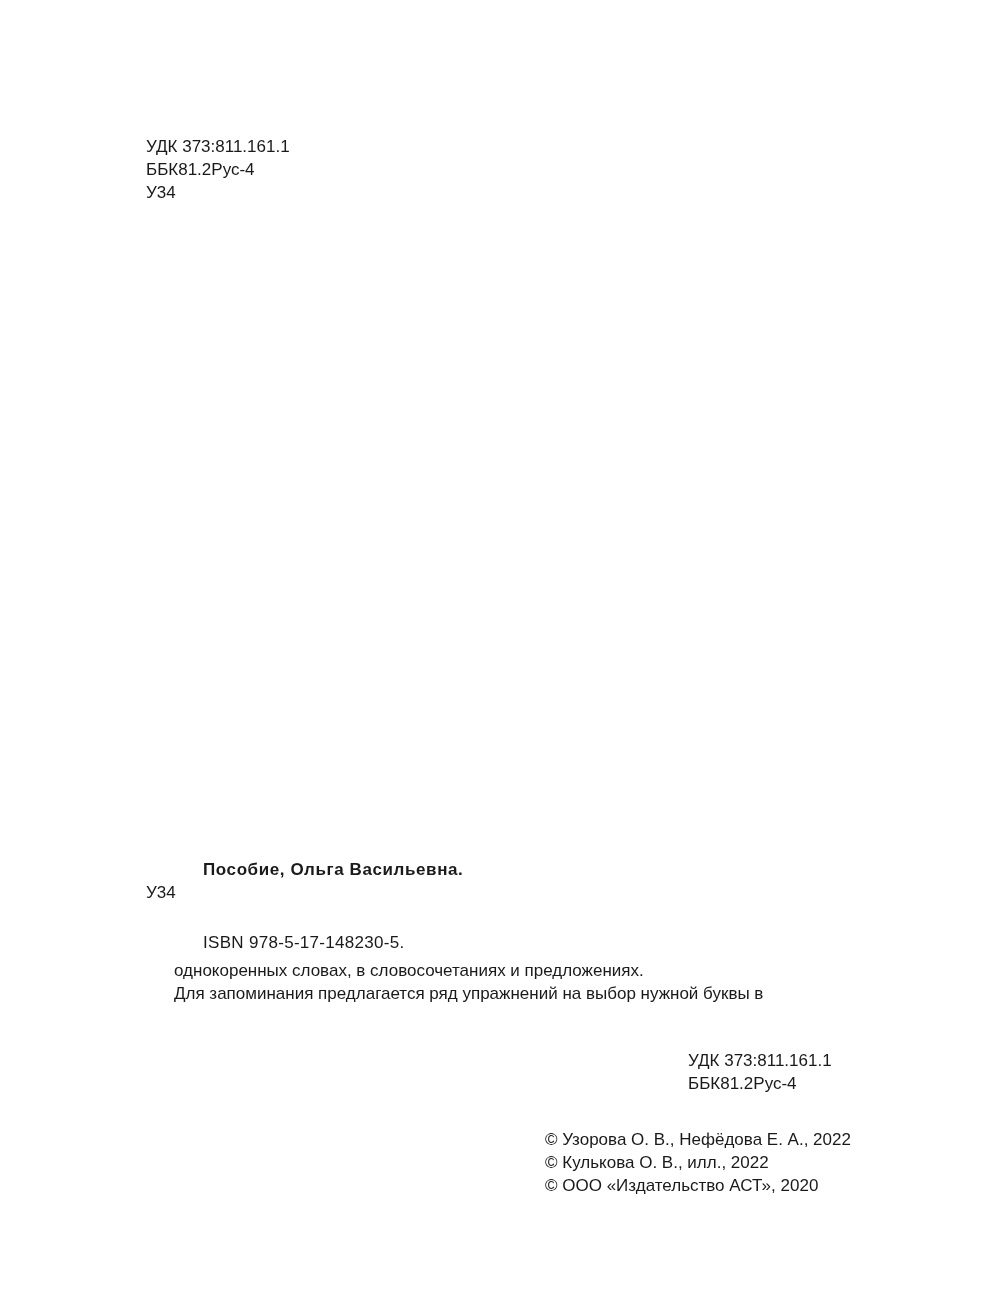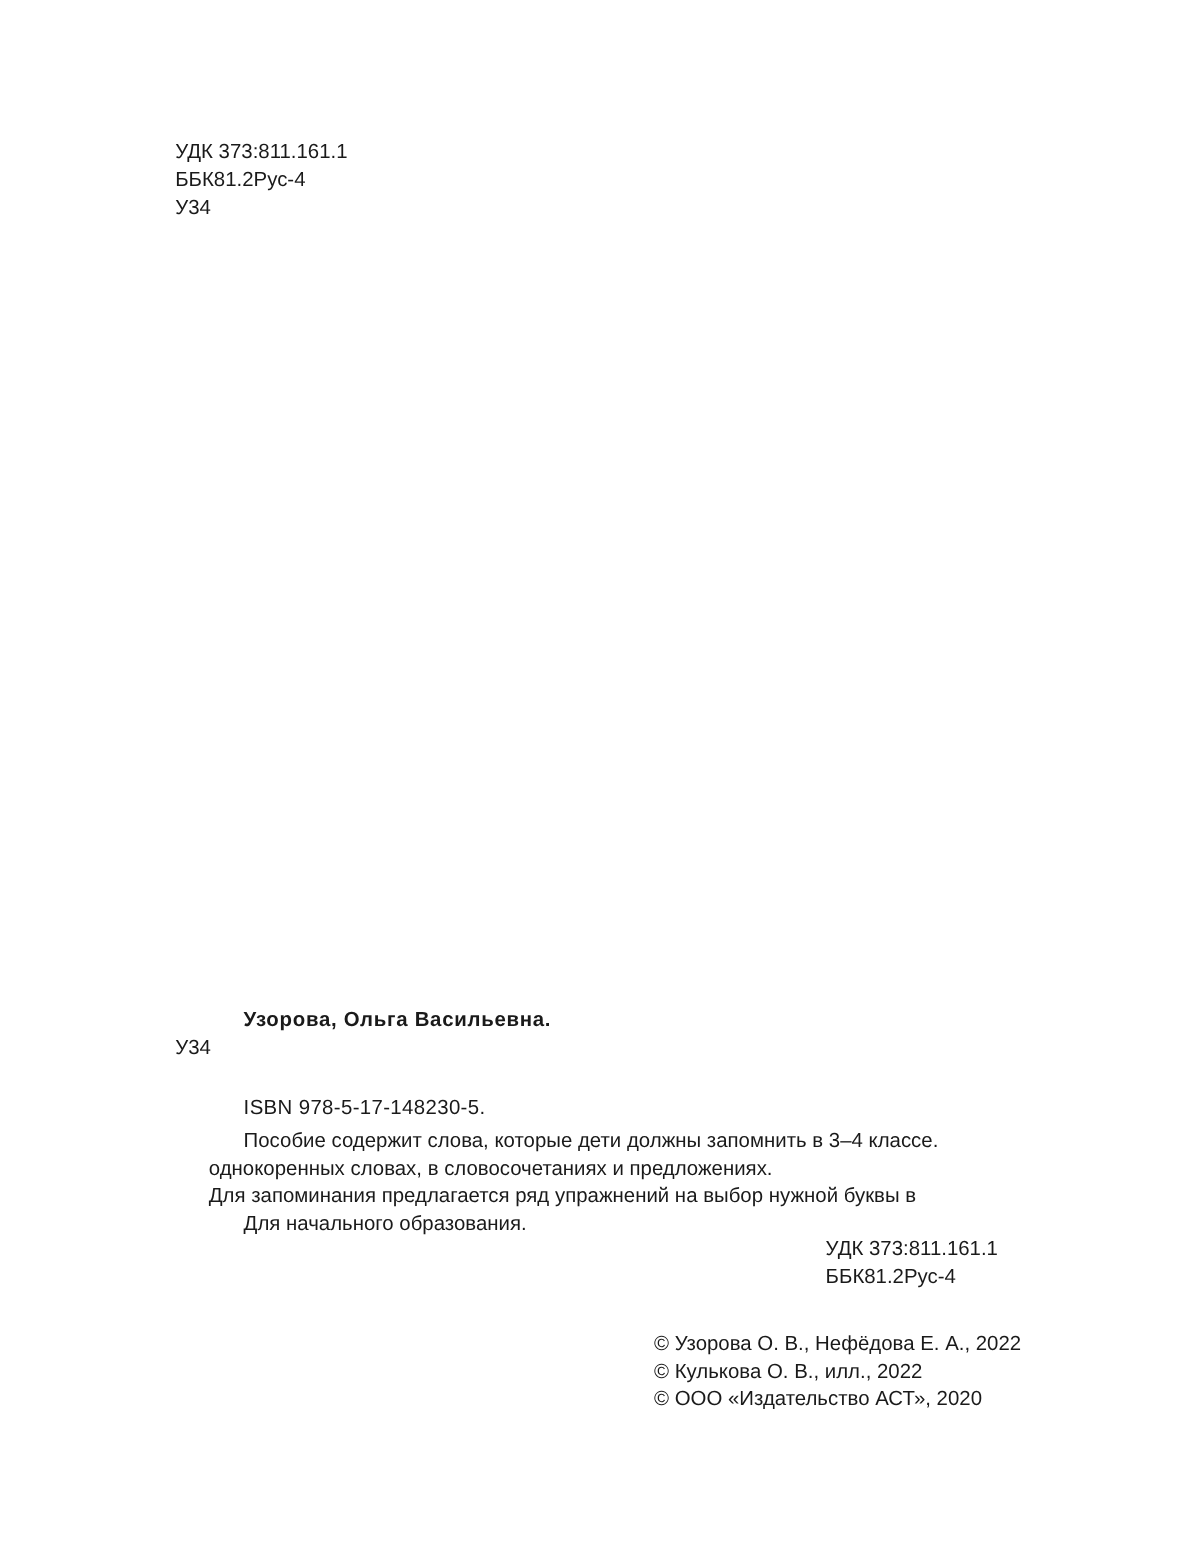--- a/index.html
+++ b/index.html
@@ -1,18 +1,18 @@
 <!DOCTYPE html>
 <html><head>
 <meta charset="utf-8">
 <style>
   html, body { margin:0; padding:0; background:#ffffff; }
   body { width:987px; height:1300px; position:relative; overflow:hidden;
          font-family:"Liberation Sans", sans-serif; color:#1a1a1a; font-size:17px; }
-  .abs { position:absolute; white-space:nowrap; line-height:22.5px; }
+  .abs { position:absolute; white-space:nowrap; line-height:22.5px;margin-top:20px; }
   .top-codes { left:146px; top:116px; }
   .top-codes div { height:23px; }
   .author { left:203px; top:839px; font-weight:bold; letter-spacing:0.6px; }
   .call { left:146px; top:862px; }
   .biblio { left:203px; top:862px; letter-spacing:0.45px; }
   .biblio div { height:23px; }
   .isbn { left:203px; top:912px; letter-spacing:0.3px; }
   .annot { left:174px; top:940px; font-family:"Liberation Sans Narrow","Liberation Sans",sans-serif; }
   .annot .p { height:23px; transform-origin:left; }
   .annot .indent { padding-left:29px; }
@@ -23,33 +23,31 @@
 </style>
 </head>
 <body>
 
 <div class="abs top-codes">
   <div>УДК 373:811.161.1</div>
   <div>ББК81.2Рус-4</div>
   <div>У34</div>
 </div>
 
-<div class="abs author">Узорова, Ольга Васильевна.</div>
+<div class="abs author">Пособие, Ольга Васильевна.</div>
 <div class="abs call">У34</div>
 
 <div class="abs biblio">
 </div>
 
 <div class="abs isbn">ISBN 978-5-17-148230-5.</div>
 
 <div class="abs annot">
-  <div class="p indent">Пособие содержит слова, которые дети должны запомнить в 3–4 классе.</div>
   <div class="p">однокоренных словах, в словосочетаниях и предложениях.</div>
   <div class="p">Для запоминания предлагается ряд упражнений на выбор нужной буквы в</div>
-  <div class="p indent">Для начального образования.</div>
 </div>
 
 <div class="abs bottom-codes">
   <div>УДК 373:811.161.1</div>
   <div>ББК81.2Рус-4</div>
 </div>
 
 <div class="abs copyright">
   <div>© Узорова О. В., Нефёдова Е. А., 2022</div>
   <div>© Кулькова О. В., илл., 2022</div>

